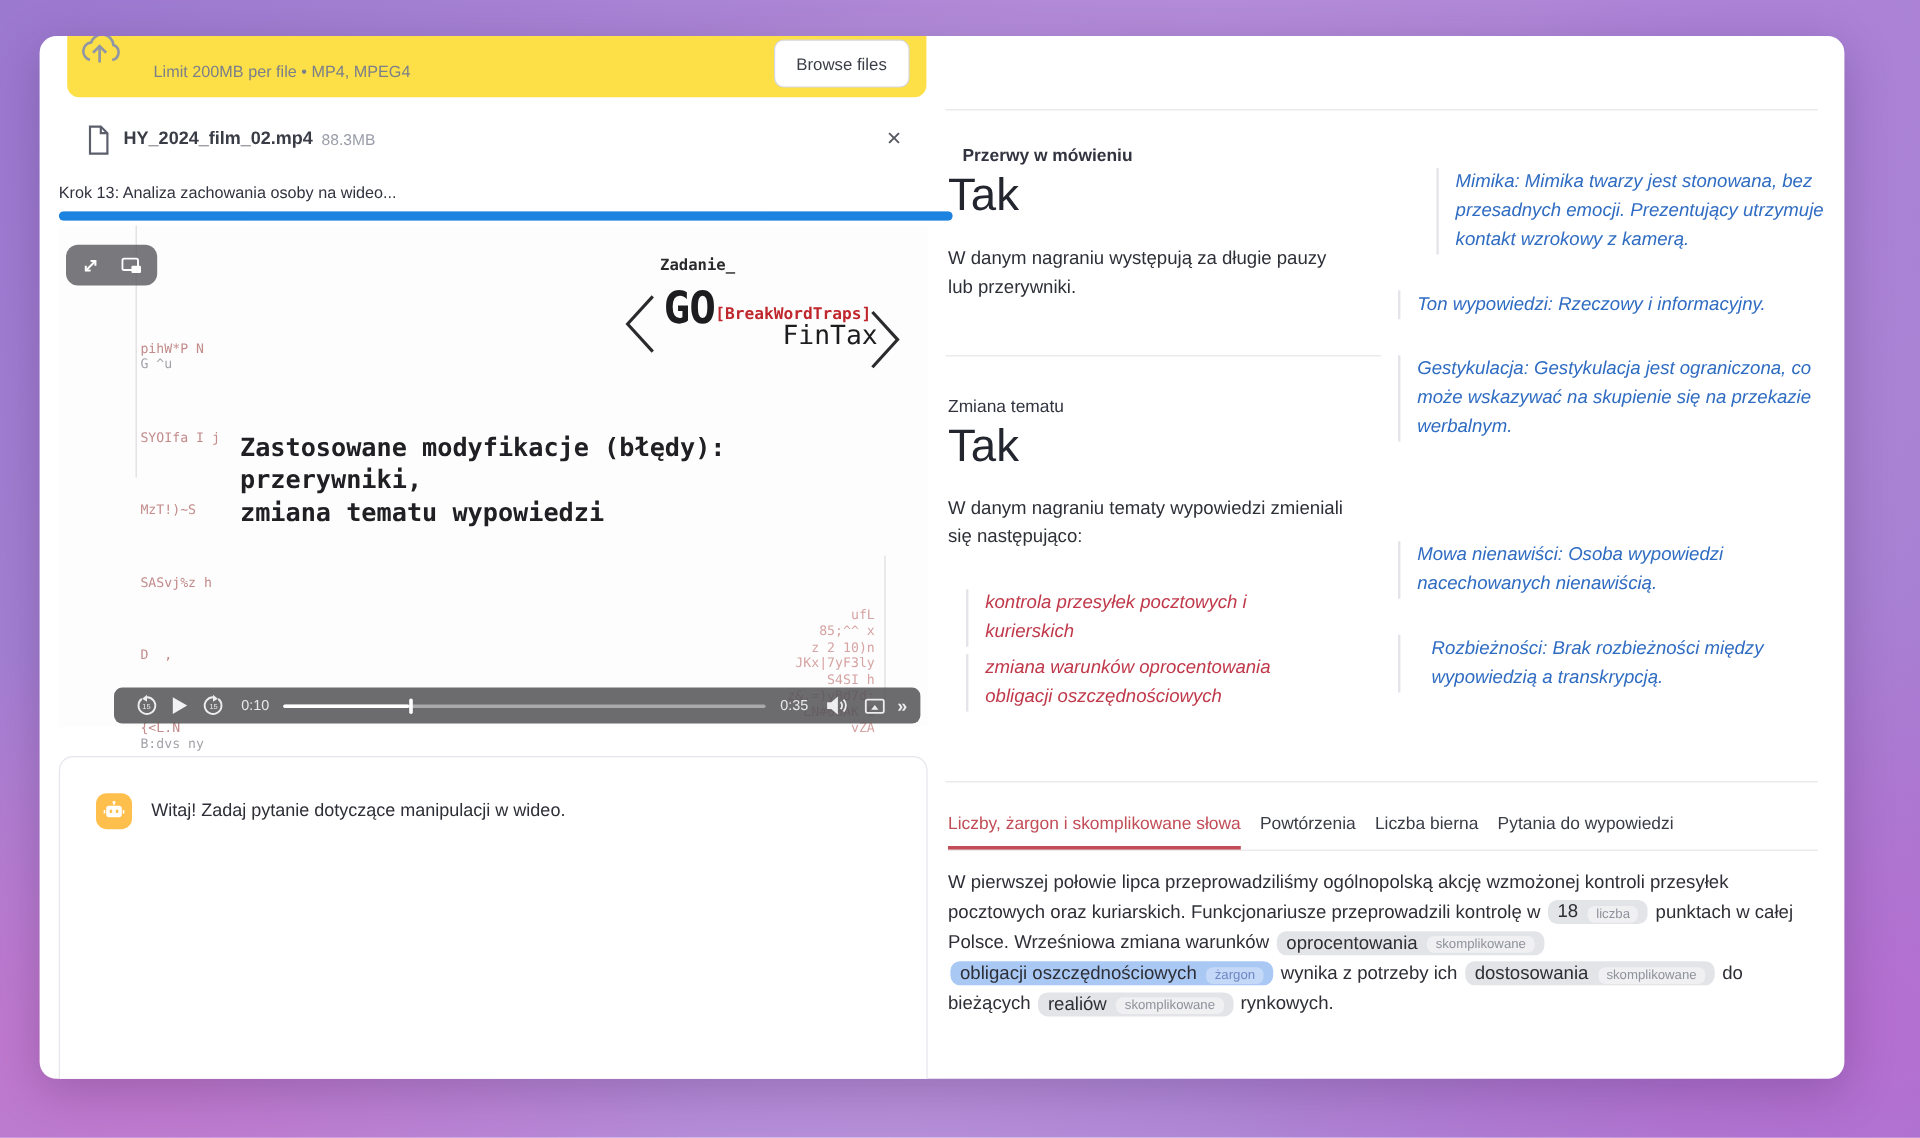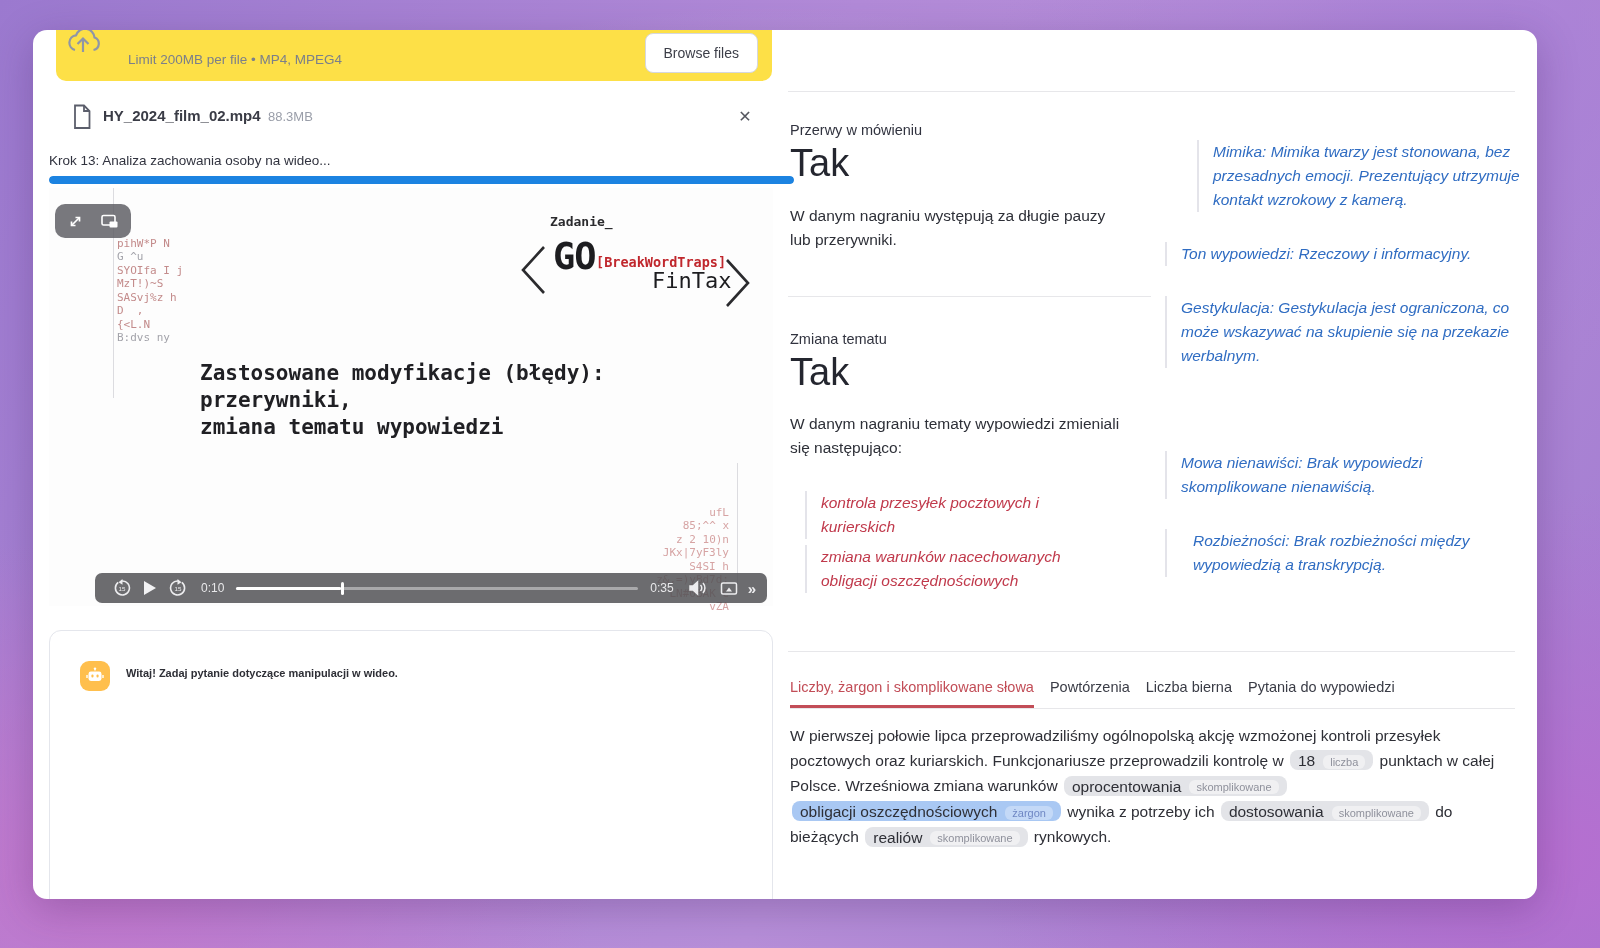--- a/index.html
+++ b/index.html
@@ -42,42 +42,42 @@
   .pfill { height:100%; background:var(--accent-blue); border-radius:4px; }
 
   
   .video { left:16px; top:158px; width:724px; height:418px; background:#fdfdfd; }
   .vline { position:absolute; width:1px; background:#dcdce0; }
   .overlay-pill { position:absolute; left:6px; top:16px; width:76px; height:34px; background:rgba(90,90,96,.82);
     border-radius:10px; display:flex; align-items:center; justify-content:space-evenly; }
   .glitch { font-family:"DejaVu Sans Mono", monospace; font-size:11px; line-height:13.5px; white-space:pre; }
   .glitch-l { position:absolute; left:68px; top:8px; }
   .glitch-r { position:absolute; right:44px; top:277px; text-align:right; }
-  .g-red { color:#c38b8b; } .g-gray { color:#a3a3aa; } .g-pink { color:#d6a3a3; }
+  .g-red { color:#c38b8b;margin-top:47px; } .g-gray { color:#a3a3aa; } .g-pink { color:#d6a3a3; }
   .task { position:absolute; left:501px; top:26px; font-family:"DejaVu Sans Mono", monospace; font-weight:700; font-size:13px; color:#2b2b2e; }
   .logo-go { position:absolute; left:504px; top:47px; font-family:"DejaVu Sans Mono", monospace; font-weight:700; font-size:37px; color:#1d1d20; letter-spacing:-1px; }
   .logo-brand { position:absolute; left:547px; top:66px; font-family:"DejaVu Sans Mono", monospace; font-weight:700; font-size:13.5px; color:#c0272d; }
   .logo-fintax { position:absolute; left:603px; top:80px; font-family:"DejaVu Sans Mono", monospace; font-weight:400; font-size:22px; color:#1d1d20; }
   .caption { position:absolute; left:151px; top:172px; font-family:"DejaVu Sans Mono", monospace; font-weight:700;
     font-size:21px; line-height:27px; color:#202024; }
   .controls { position:absolute; left:6px; right:6px; top:385px; height:30px; background:rgba(82,82,86,.85);
     border-radius:7px; display:flex; align-items:center; padding:0 12px; color:#ededef;margin-left:40px; }
   .ctl { display:flex; align-items:center; justify-content:center; cursor:pointer; margin:0 6px; }
   .time { font-size:12px; margin:0 8px; color:#e8e8ea; }
   .seek { flex:1; height:12px; position:relative; margin:0 4px; cursor:pointer; }
   .seek-track { position:absolute; left:0; right:0; top:4.5px; height:3.5px; background:rgba(255,255,255,.42); border-radius:2px; }
   .seek-fill { position:absolute; left:0; top:4.5px; height:3.5px; background:#fff; border-radius:2px; }
   .seek-head { position:absolute; top:0; width:3px; height:12.5px; background:#fff; border-radius:1.5px; }
   .more { font-size:15px; font-weight:700; letter-spacing:-1px; margin-left:4px; }
 
   
   .chat { left:16px; top:600px; width:724px; height:290px; border:1px solid #e4e6ec; border-radius:12px; background:#fff; }
   .avatar { position:absolute; left:30px; top:30px; width:30px; height:30px; background:var(--avatar-orange); border-radius:9px;
     display:flex; align-items:center; justify-content:center; }
-  .chatmsg { position:absolute; left:76px; top:36px; font-size:11px; color:#2e2f36;font-weight:bold; }
+  .chatmsg { position:absolute; left:76px; top:36px; font-size:15px; color:#2e2f36; }
 
   
   .rpane { left:755px; top:0; width:727px; height:869px; }
   .hr { position:absolute; height:1px; background:#e7e7ea; }
   .m-label { position:absolute; font-size:14.5px; color:#31333f; }
   .m-value { position:absolute; font-size:38px; color:#24262f; }
   .m-caption { position:absolute; font-size:15.5px; line-height:24px; color:#2e3038; width:330px; }
   .quote { border-left:2px solid #e4e4ea; padding-left:14px; font-style:italic; font-size:15.5px; line-height:24px; }
   .q-red { position:absolute; left:17px; width:300px; color:var(--quote-red); }
   .q-blue { position:absolute; left:377px; width:348px; color:var(--quote-blue); }
@@ -237,37 +237,37 @@
         <rect x="10.5" y="7.6" width="2.1" height="3" rx="1" fill="#ffbf4d"></rect>
         <path d="M1 8 v3 M17 8 v3" stroke="#fff" stroke-width="1.4"></path>
       </svg>
     </span>
     <span class="chatmsg">Witaj! Zadaj pytanie dotyczące manipulacji w wideo.</span>
   </div>
 
   <div class="abs rpane">
     <div class="hr" style="left:0; top:61px; width:727px;"></div>
 
-    <div class="m-label" style="left:2px; top:92px;">Przerwy w mówieniu</div>
+    <div class="m-label" style="left:14px; top:92px;font-weight:bold;">Przerwy w mówieniu</div>
     <div class="m-value" style="left:2px; top:112px;">Tak</div>
     <div class="m-caption" style="left:2px; top:174px;">W danym nagraniu występują za długie pauzy lub przerywniki.</div>
 
     <div class="hr" style="left:0; top:266px; width:363px;"></div>
 
     <div class="m-label" style="left:2px; top:301px;">Zmiana tematu</div>
     <div class="m-value" style="left:2px; top:321px;">Tak</div>
     <div class="m-caption" style="left:2px; top:382px;">W danym nagraniu tematy wypowiedzi zmieniali się następująco:</div>
 
     <div class="quote q-red" style="top:461px;">kontrola przesyłek pocztowych i kurierskich</div>
-    <div class="quote q-red" style="top:515px;">zmiana warunków nacechowanych obligacji oszczędnościowych</div>
+    <div class="quote q-red" style="top:515px;">zmiana warunków oprocentowania obligacji oszczędnościowych</div>
 
     <div class="quote q-blue" style="top:110px;margin-left:32px;">Mimika: Mimika twarzy jest stonowana, bez przesadnych emocji. Prezentujący utrzymuje kontakt wzrokowy z kamerą.</div>
     <div class="quote q-blue" style="top:212px;">Ton wypowiedzi: Rzeczowy i informacyjny.</div>
     <div class="quote q-blue" style="top:266px;">Gestykulacja: Gestykulacja jest ograniczona, co może wskazywać na skupienie się na przekazie werbalnym.</div>
-    <div class="quote q-blue" style="top:421px;">Mowa nienawiści: Brak wypowiedzi skomplikowane nienawiścią.</div>
+    <div class="quote q-blue" style="top:421px;">Mowa nienawiści: Osoba wypowiedzi nacechowanych nienawiścią.</div>
     <div class="quote q-blue" style="top:499px;padding-left:26px;">Rozbieżności: Brak rozbieżności między wypowiedzią a transkrypcją.</div>
 
     <div class="hr" style="left:0; top:621px; width:727px;"></div>
 
     <div class="tabs">
       
     <span class="tab active">Liczby, żargon i skomplikowane słowa</span><span class="tab">Powtórzenia</span><span class="tab">Liczba bierna</span><span class="tab">Pytania do wypowiedzi</span></div>
 
     <div class="annot-p" id="annotp">W pierwszej połowie lipca przeprowadziliśmy ogólnopolską akcję wzmożonej kontroli przesyłek pocztowych oraz kuriarskich. Funkcjonariusze przeprowadzili kontrolę w <span class="annot gray"><span>18</span><span class="annot-tag">liczba</span></span> punktach w całej Polsce. Wrześniowa zmiana warunków <span class="annot gray"><span>oprocentowania</span><span class="annot-tag">skomplikowane</span></span> <span class="annot blue"><span>obligacji oszczędnościowych</span><span class="annot-tag">żargon</span></span> wynika z potrzeby ich <span class="annot gray"><span>dostosowania</span><span class="annot-tag">skomplikowane</span></span> do bieżących <span class="annot gray"><span>realiów</span><span class="annot-tag">skomplikowane</span></span> rynkowych.</div>
   </div>

